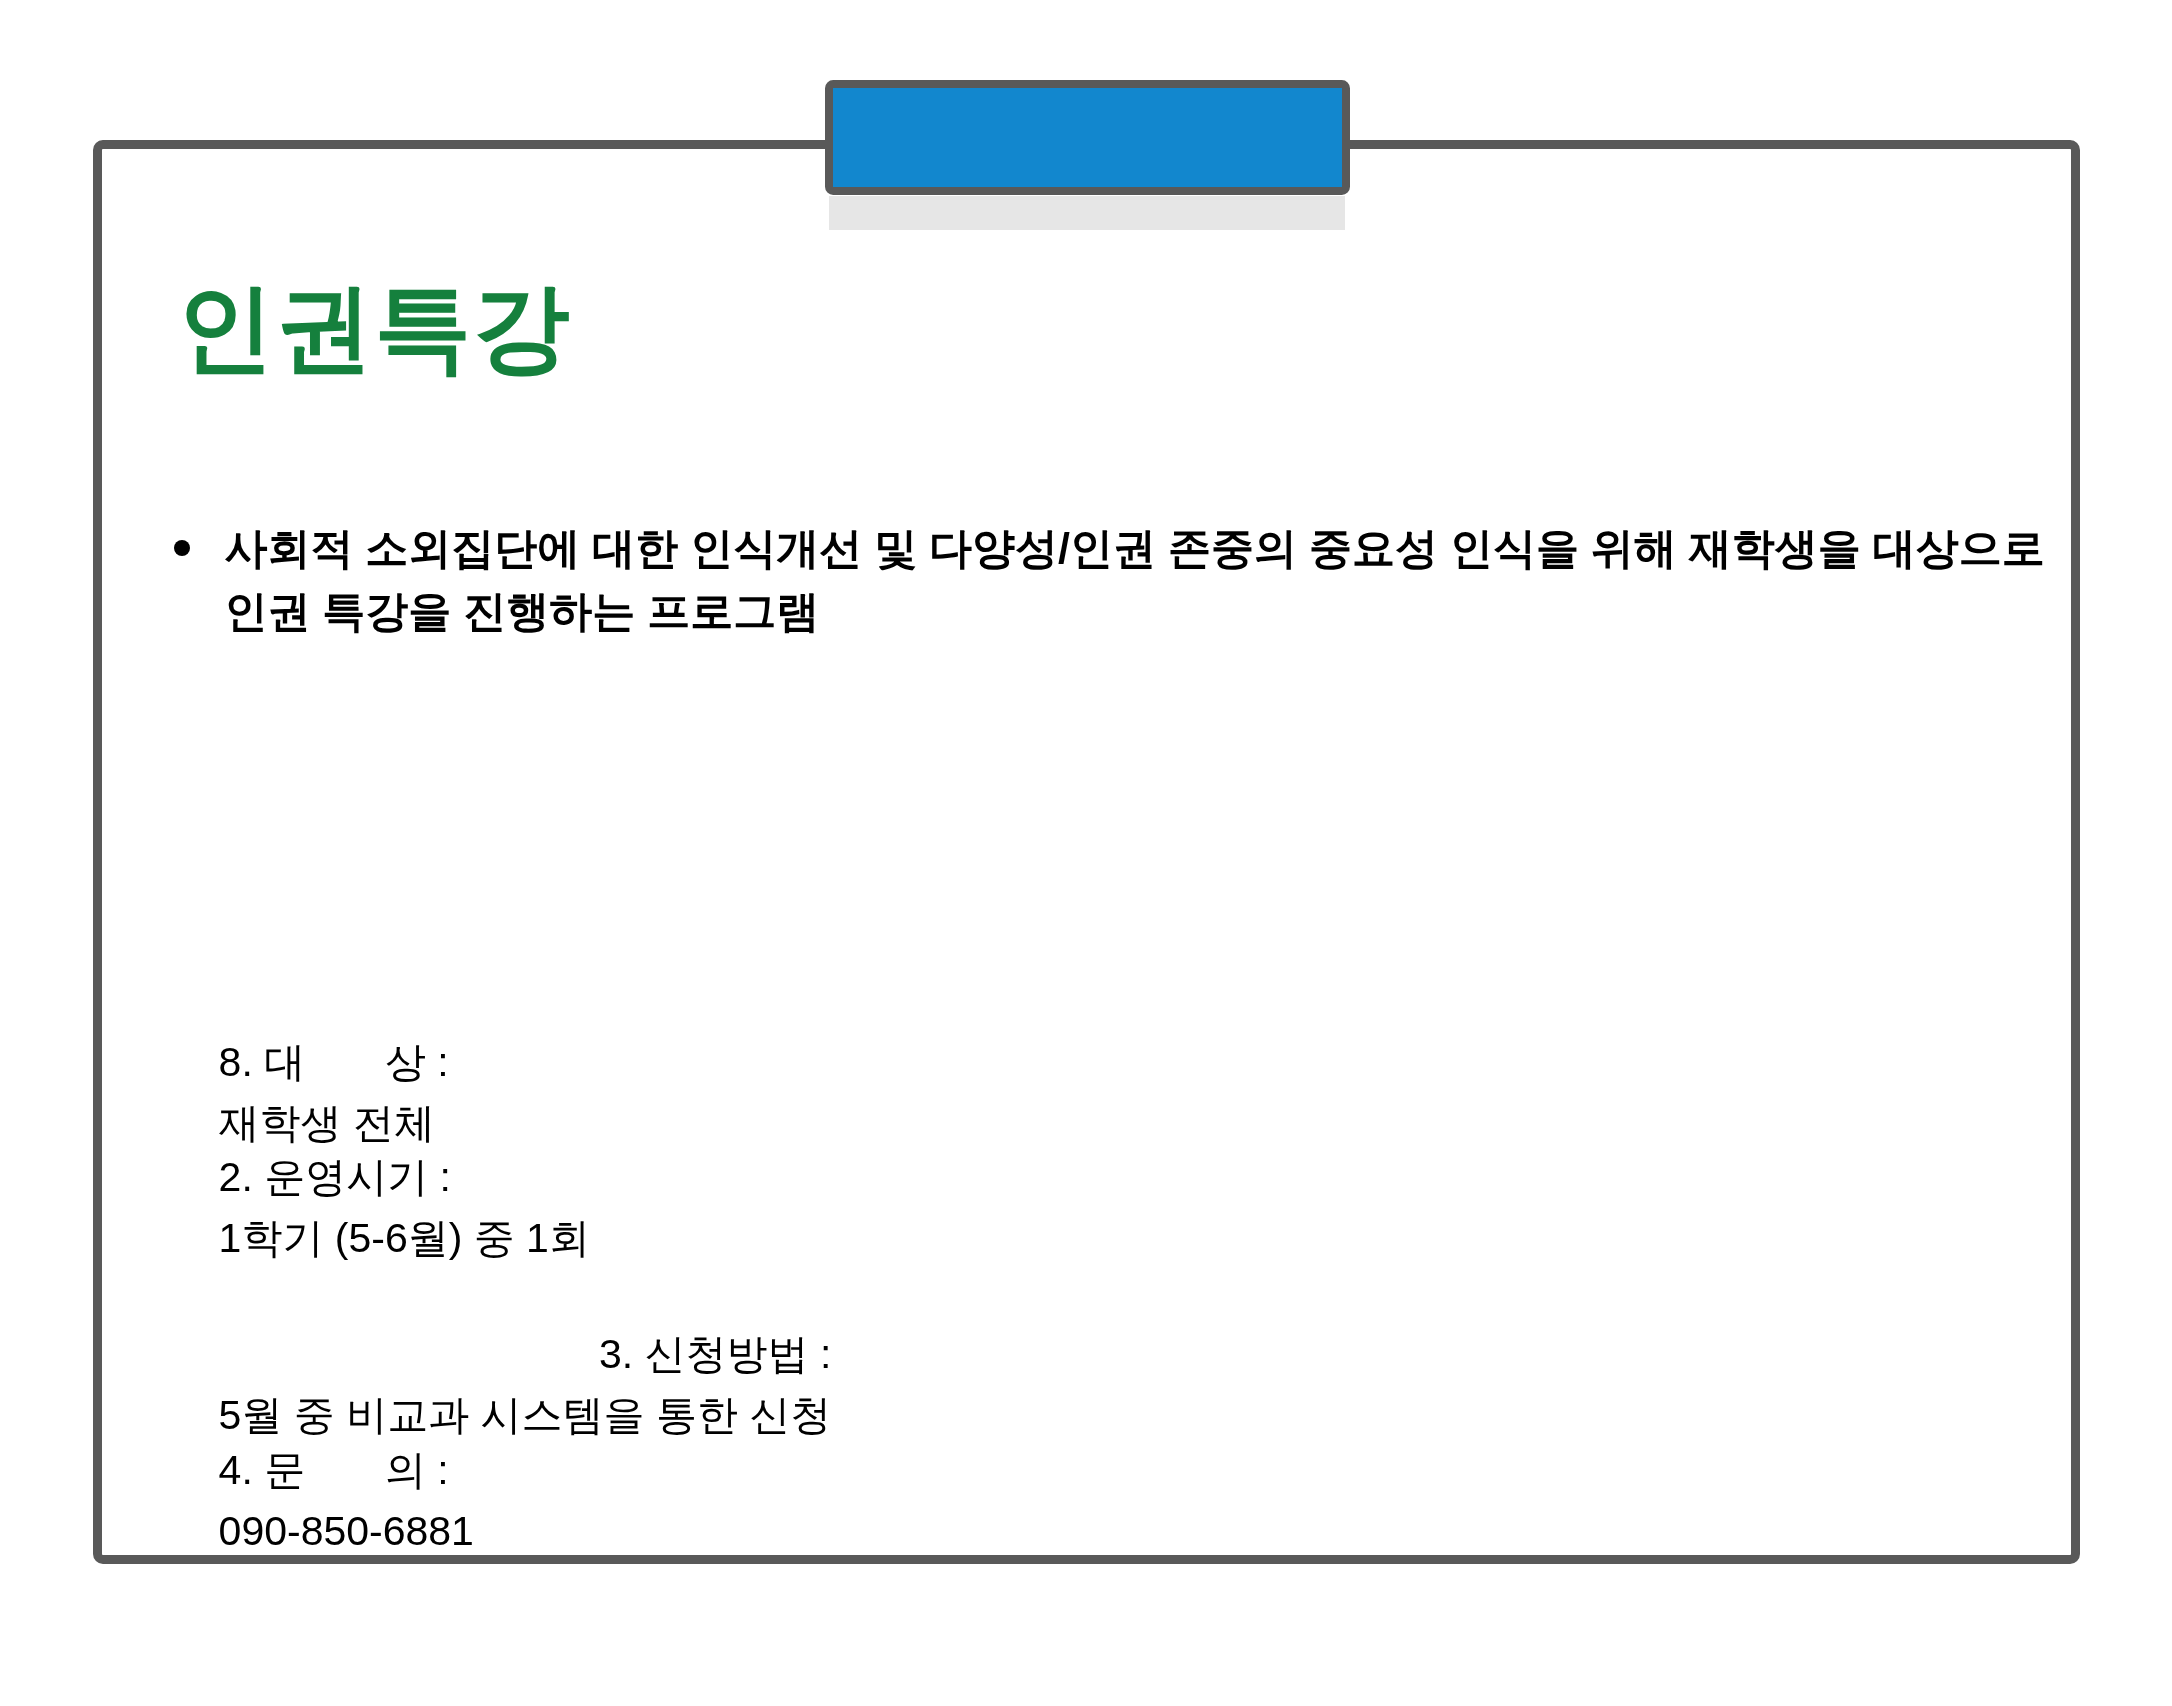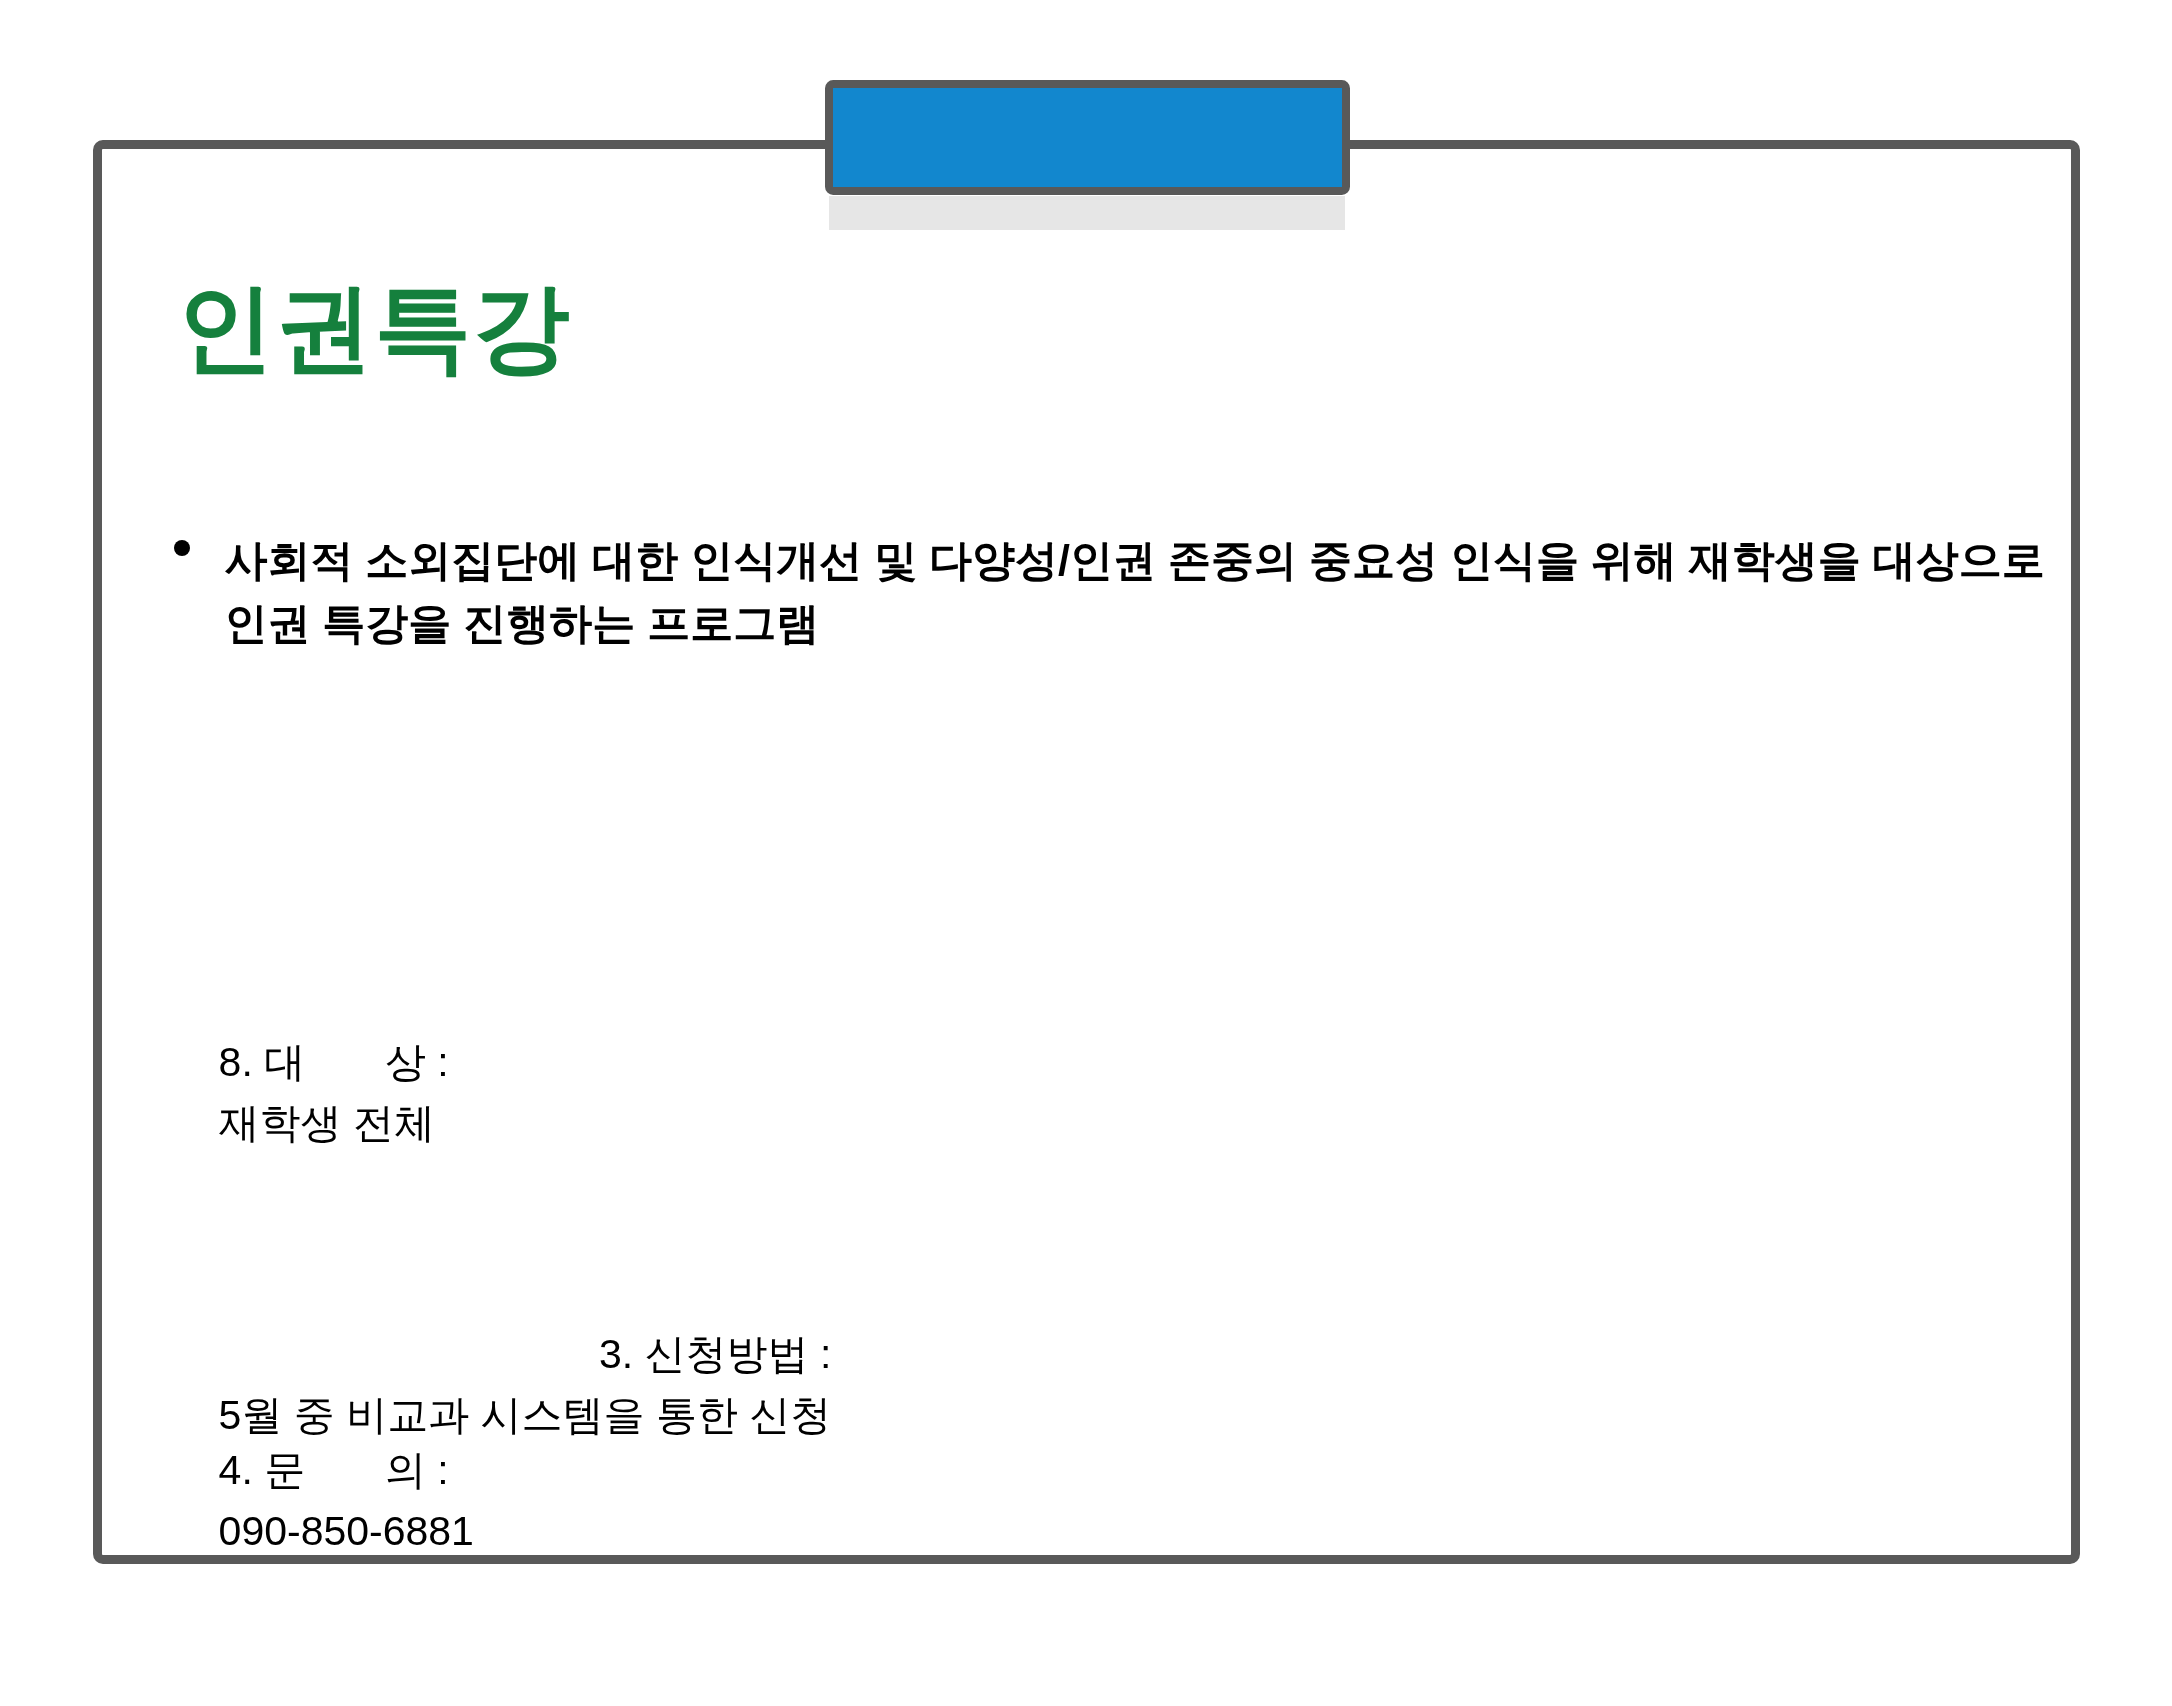--- a/index.html
+++ b/index.html
@@ -74,21 +74,20 @@
     background: #000000;
   }
   .bullet-text {
     margin-left: 34px;
     width: 1839px;
     font-size: 43px;
     line-height: 63px;
     font-weight: 700;
     word-break: keep-all;
     color: #000000;
-    margin-top: 12px;
   }
   
   .info-item {
     position: absolute;
     left: 173px;
     font-size: 41px;
     line-height: 1.2;
     font-weight: 400;
     color: #000000;
     white-space: pre;
@@ -125,20 +124,24 @@
   <div class="bullet-row">
     <span class="bullet-dot"></span>
     <span class="bullet-text">사회적 소외집단에 대한 인식개선 및 다양성/인권 존중의 중요성 인식을 위해 재학생을 대상으로 인권 특강을 진행하는 프로그램</span>
   </div>
 
   <div class="info-item" id="item-1">
     <span class="label">8. 대       상 :</span>
     <span class="value">재학생 전체</span>
   </div>
 
+  <div class="info-item" id="item-2">
+    <span class="label">2. 운영시기 :</span>
+    <span class="value">1학기 (5-6월) 중 1회</span>
+  </div>
 
   <div class="info-item" id="item-3">
     <span class="label">3. 신청방법 :</span>
     <span class="value">5월 중 비교과 시스템을 통한 신청</span>
   </div>
 
   <div class="info-item" id="item-4">
     <span class="label">4. 문       의 :</span>
     <span class="value">090-850-6881</span>
   </div>

